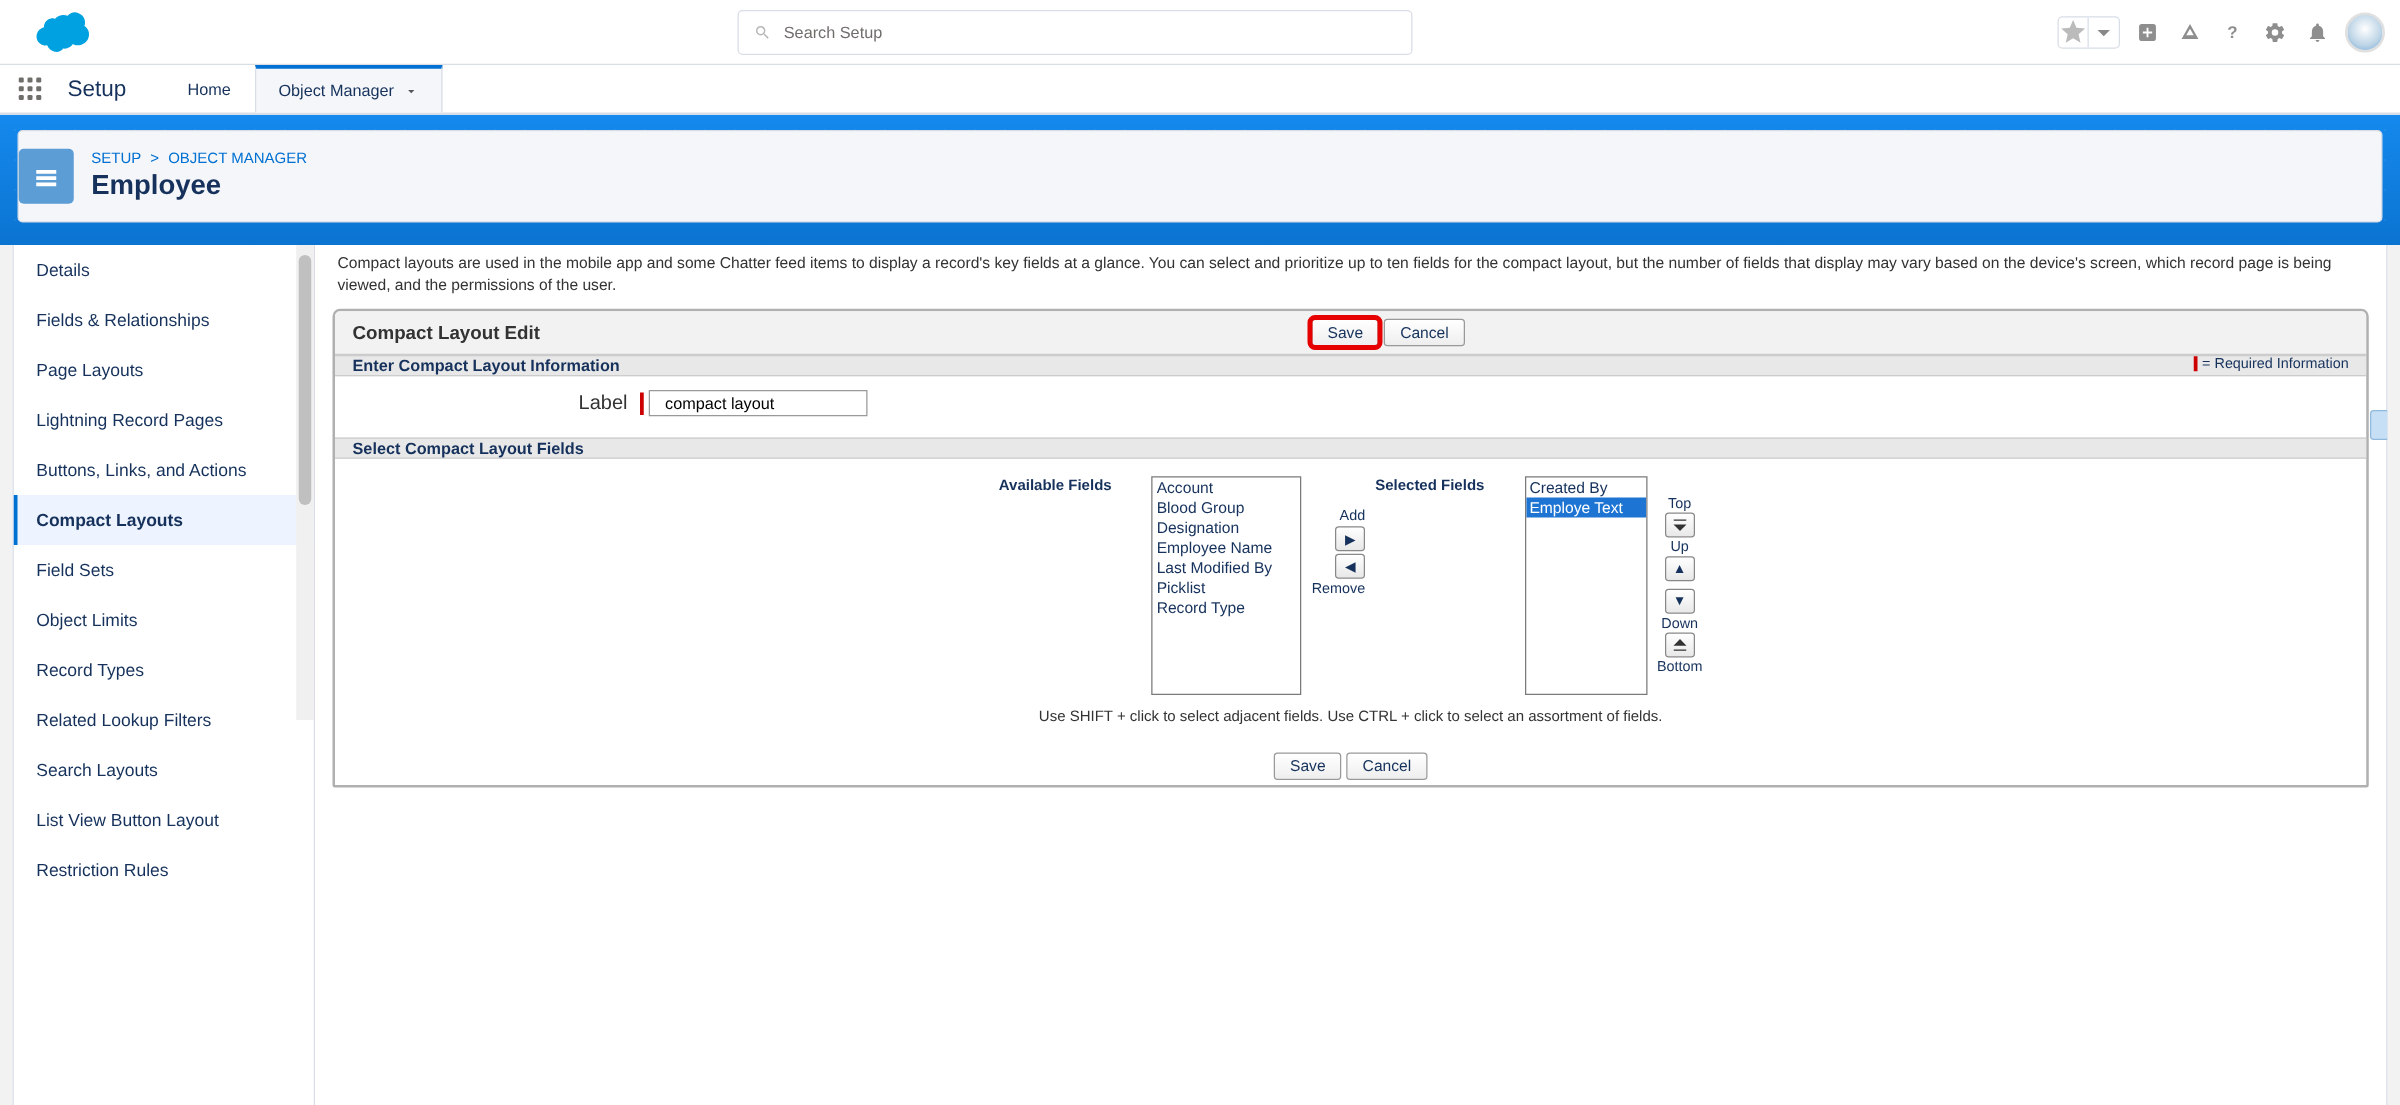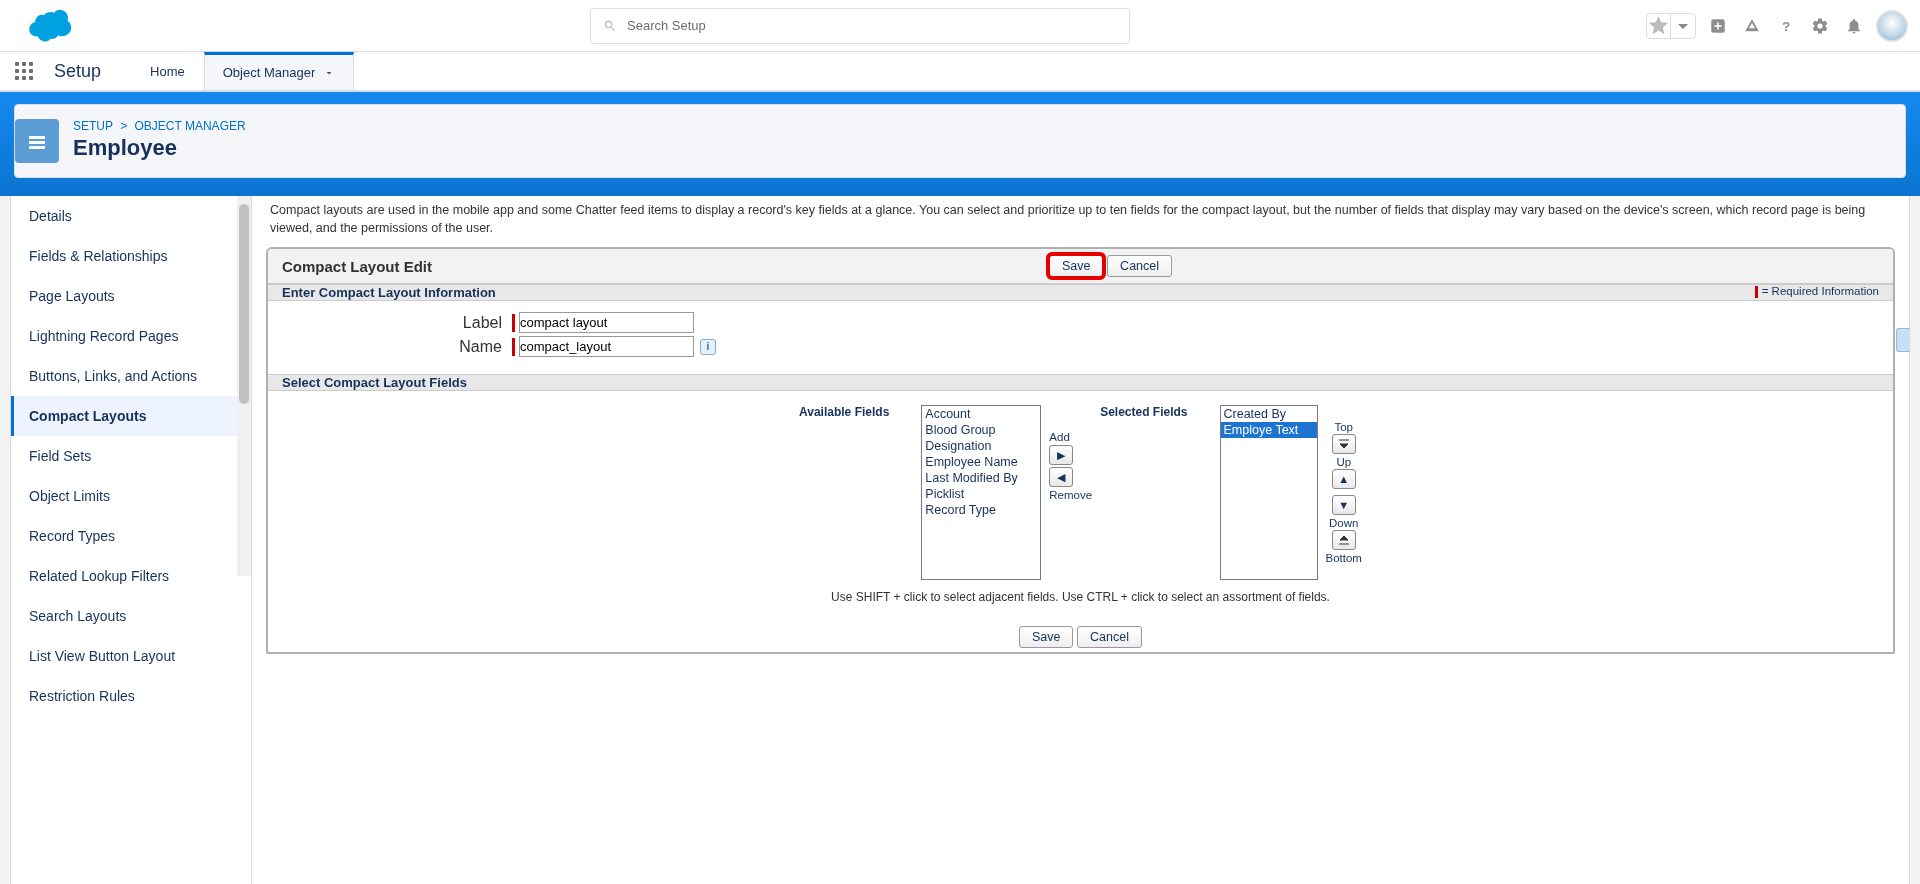--- a/index.html
+++ b/index.html
@@ -59,32 +59,32 @@
 .btn.highlighted { outline: 4px solid #e60000; outline-offset: -1px; }
 
 .section-header { background: #e8e8e8; padding: 0 14px; font-weight: 700; font-size: 13px; border-top: 1px solid #ccc; border-bottom: 1px solid #ccc; display:flex; justify-content:space-between; font-family:Arial;}
 .required-legend{font-weight:400;font-size:11.5px;}
 .required-legend .bar{display:inline-block;width:3px;height:12px;background:#c00;vertical-align:middle;margin-right:4px;}
 
 .form-body { padding: 8px 14px 14px 14px; font-family: Arial; }
 .form-row { display: flex; align-items: center; margin: 3px 0; }
 .form-label { width: 230px; text-align: right; padding-right: 10px; font-size: 16px; color: #333; }
 .req-bar { display:inline-block; width:3px; height:18px; background:#c00; margin-right:4px; vertical-align:middle; }
-.form-input { width: 175px; padding: 2px 0; font-size: 13px; border: 1px solid #999; font-family: Arial; }
+.form-input { width: 175px; padding: 2px 12px; font-size: 13px; border: 1px solid #999; font-family: Arial; }
 .info-icon{ display:inline-block; width:16px; height:16px; border:1px solid #7db0d8; border-radius:3px; background:#e6f2fb; color:#1a6fb0; font-size:10px; font-weight:700; text-align:center; line-height:14px; margin-left:6px; cursor:help;}
 
 
 .dual-wrap { display: flex; justify-content: center; gap: 8px; margin-top: 6px; align-items: flex-start; font-family:Arial;}
 .list-col { display: flex; flex-direction: row; align-items: flex-start; gap: 32px; }
 .list-label { font-size: 12px; font-weight: 700; margin-bottom: 2px; }
 .listbox { width: 120px; height: 175px; border: 1px solid #7a7a7a; background: #fff; overflow-y: scroll; font-size: 12.5px; }
 .listbox.sel { width: 98px; }
 .listbox-item { padding: 0 3px; line-height:16px; white-space:nowrap; cursor:default; }
 .listbox-item.selected { background: #1e74d2; color: #fff; }
-.move-col { display: flex; flex-direction: column; align-items: flex-start; gap: 2px; font-size: 11.5px; margin-top: 26px; }
+.move-col { display: flex; flex-direction: column; align-items: flex-end; gap: 2px; font-size: 11.5px; margin-top: 26px; }
 .move-btn { width: 24px; height: 20px; border: 1px solid #888; background: linear-gradient(#fff,#e8e8e8); border-radius: 3px; cursor: pointer; display:flex; align-items:center; justify-content:center; font-size:11px;}
 .order-col { display: flex; flex-direction: column; align-items: center; gap: 0; font-size: 11.5px; margin-top: 14px;}
 .order-col .lbl{margin:2px 0 1px 0;}
 .hint-text { text-align: center; font-size: 12px; margin-top: 10px; color: #333; font-family:Arial;}
 
 .bottom-buttons { text-align: center; padding: 8px 0 4px 0; }
 
 .right-tab{ position:absolute; right:-1px; top:132px; width:14px; height:24px; background:#c7dff4; border:1px solid #8fb8dd; border-right:none; border-radius:3px 0 0 3px;}
 
 </style>
@@ -227,26 +227,20 @@
       <div class="section-header">
         <span>Enter Compact Layout Information</span>
         <span class="required-legend"><span class="bar"></span><span>= Required Information</span></span>
       </div>
 
       <div class="form-body">
         <div class="form-row">
           <div class="form-label">Label</div>
           <span class="req-bar"></span>
           <input class="form-input" value="compact layout" style="">
-        </div>
-        <div class="form-row">
-          <div class="form-label">Name</div>
-          <span class="req-bar"></span>
-          <input class="form-input" value="compact_layout" style="">
-          <span class="info-icon">i</span>
         </div>
       </div>
 
       <div class="section-header">
         <span>Select Compact Layout Fields</span>
       </div>
 
       <div class="form-body">
         <div class="dual-wrap">
           <div class="list-col">

